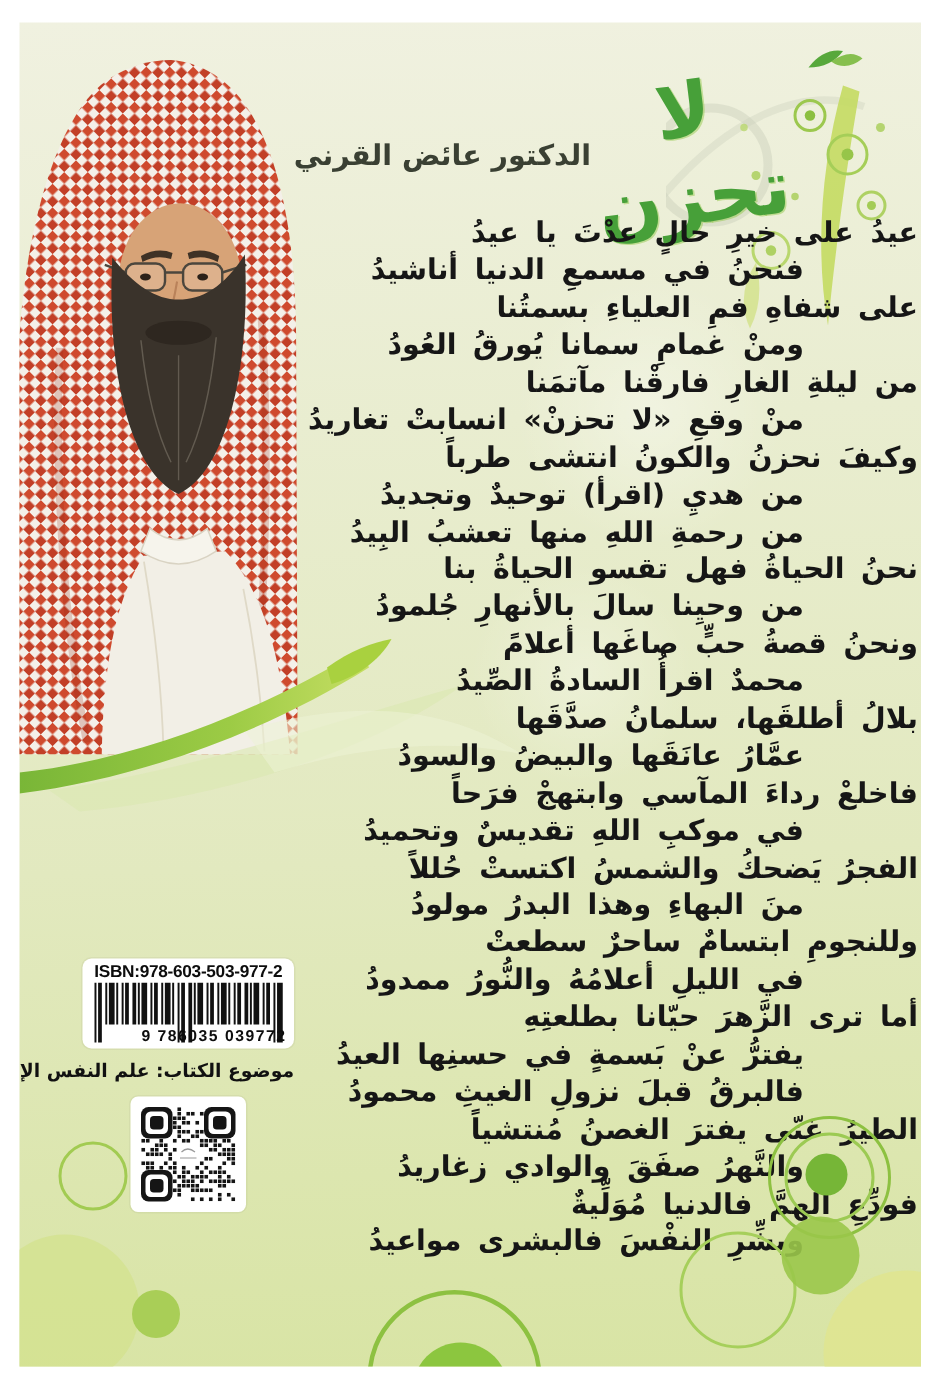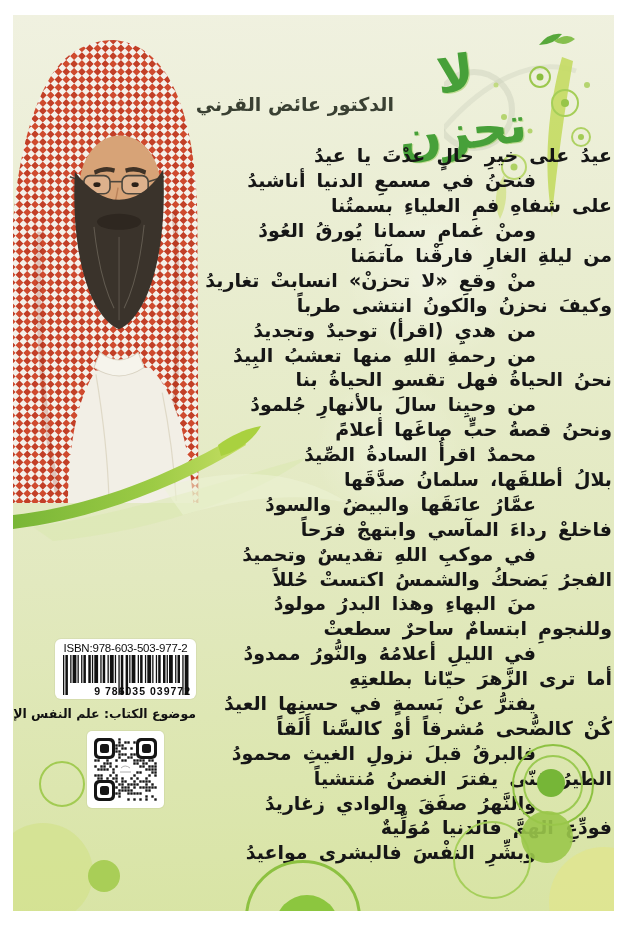--- a/index.html
+++ b/index.html
@@ -33,21 +33,21 @@
 
   .poem{
     position:absolute;right:2px;top:128px;width:420px;direction:rtl;
     font-weight:700;font-size:19px;color:#161616;word-spacing:4.5px;
   }
   .poem .line{height:24.9px;display:flex;align-items:center;white-space:nowrap;}
   .poem .line.b{padding-right:76px;}
 
   .left-col{position:absolute;left:42px;top:624px;width:141px;}
   .isbn-box{background:#ffffff;border-radius:6px;padding:3px 5px 2px;box-shadow:0 0 0 1px rgba(0,0,0,.04);}
-  .isbn-text{font-family:"Liberation Sans",sans-serif;font-weight:400;font-size:11.5px;
+  .isbn-text{font-family:"Liberation Sans",sans-serif;font-weight:700;font-size:11.5px;
     letter-spacing:-.2px;color:#0d0d0d;text-align:center;white-space:nowrap;}
   .barcode-wrap{position:relative;height:42px;margin-top:1px;}
   .barcode-wrap svg{display:block;margin:0 auto;}
   .barcode-digits{
     position:absolute;left:0;right:0;bottom:0;text-align:right;
     font-family:"Liberation Sans",sans-serif;font-weight:700;font-size:10.5px;
     letter-spacing:1px;color:#0d0d0d;white-space:nowrap;
   }
   .subject-line{margin-top:7px;text-align:center;direction:rtl;
     font-size:12.5px;font-weight:700;color:#111;white-space:nowrap;}
@@ -170,21 +170,20 @@
       <div class="line a">بلالُ أطلقَها، سلمانُ صدَّقَها</div>
       <div class="line b">عمَّارُ عانَقَها والبيضُ والسودُ</div>
       <div class="line a">فاخلعْ رداءَ المآسي وابتهجْ فرَحاً</div>
       <div class="line b">في موكبِ اللهِ تقديسٌ وتحميدُ</div>
       <div class="line a">الفجرُ يَضحكُ والشمسُ اكتستْ حُللاً</div>
       <div class="line b">منَ البهاءِ وهذا البدرُ مولودُ</div>
       <div class="line a">وللنجومِ ابتسامٌ ساحرٌ سطعتْ</div>
       <div class="line b">في الليلِ أعلامُهُ والنُّورُ ممدودُ</div>
       <div class="line a">أما ترى الزَّهرَ حيّانا بطلعتِهِ</div>
       <div class="line b">يفترُّ عنْ بَسمةٍ في حسنِها العيدُ</div>
-      <div class="line a">كُنْ كالضُّحى مُشرقاً أوْ كالسَّنا أَلَقاً</div>
       <div class="line b">فالبرقُ قبلَ نزولِ الغيثِ محمودُ</div>
       <div class="line a">الطيرُ غنّى يفترَ الغصنُ مُنتشياً</div>
       <div class="line b">والنَّهرُ صفَقَ والوادي زغاريدُ</div>
       <div class="line a">فودِّعِ الهمَّ فالدنيا مُوَلِّيةٌ</div>
       <div class="line b">وبشِّرِ النفْسَ فالبشرى مواعيدُ</div>
     </div>
 
   <div class="left-col">
     <div class="isbn-box">
       <div class="isbn-text">ISBN:978-603-503-977-2</div>

